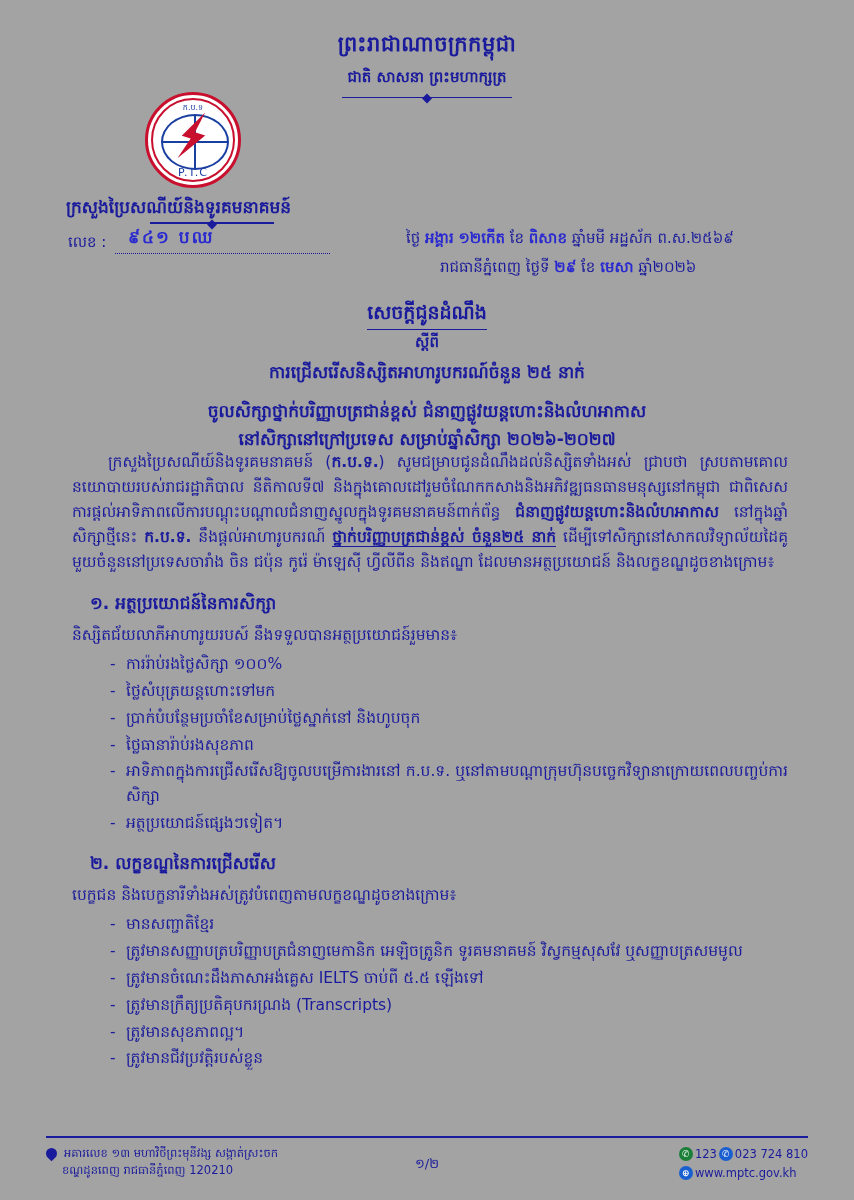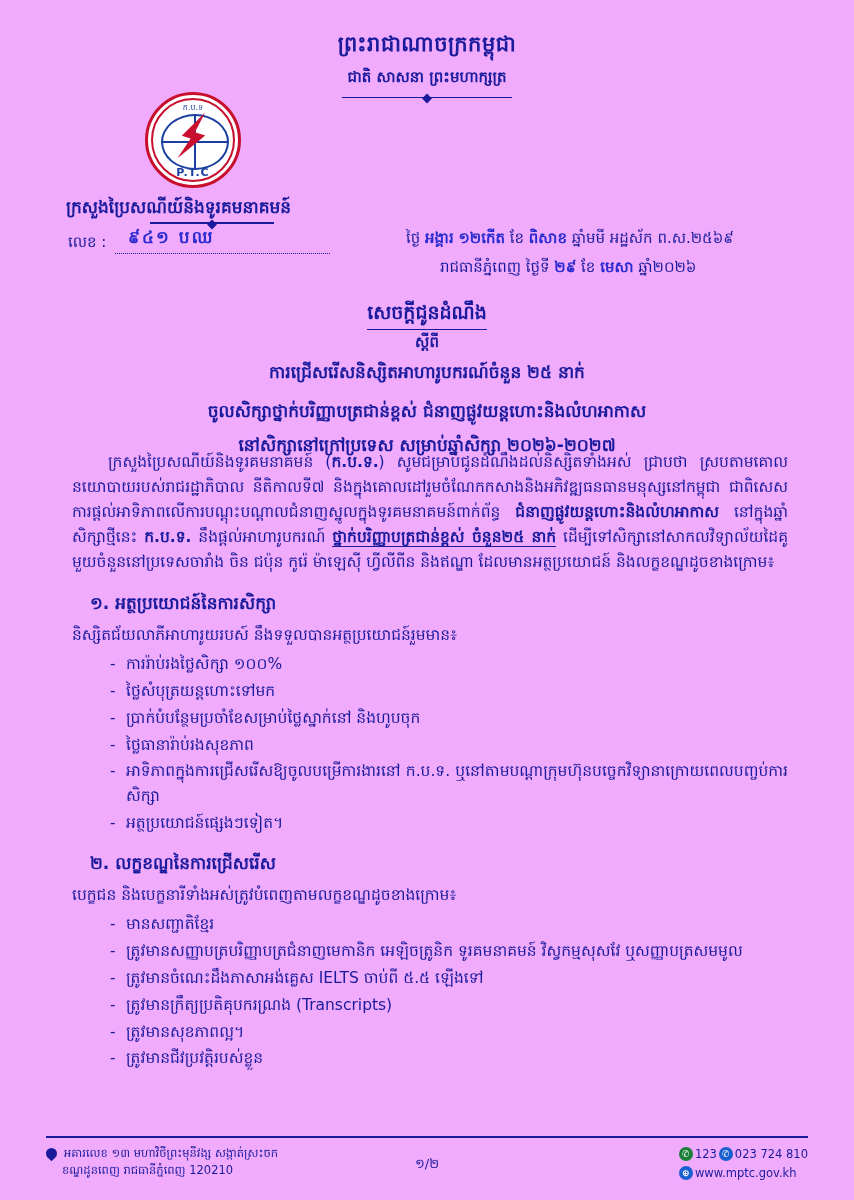--- a/index.html
+++ b/index.html
@@ -6,21 +6,21 @@
   body{
     width:854px;
     background:#ffffff;
     font-family:"DejaVu Sans","Liberation Sans",sans-serif;
     color:#1b1b8f;
   }
   .page{
     position:relative;
     width:854px;
     height:1200px;
-    background:#f0abfc;
+    background:#a3a3a3;
     overflow:hidden;
   }
 
   
   .header{
     position:relative;
     padding-top:30px;
     text-align:center;
   }
   .kingdom{
@@ -106,21 +106,21 @@
     font-size:8px;
     color:#1a3fa0;
     font-weight:normal;
   }
   .logo .txt-bottom{
     position:absolute;
     bottom:9px;left:0;right:0;
     text-align:center;
     font-size:11px;
     color:#1a3fa0;
-    font-weight:bold;
+    font-weight:normal;
     letter-spacing:1px;
   }
 
   
   .ministry{
     position:absolute;
     left:66px;top:196px;
     font-size:17px;
     font-weight:bold;
     color:#1a1a9c;
@@ -186,21 +186,21 @@
   .title-block{
     position:absolute;
     left:0;right:0;top:300px;
     text-align:center;
     color:#1a1a9c;
   }
   .t1{ font-size:19px; font-weight:bold; }
   .t2{ font-size:15px; font-weight:bold; margin-top:2px;}
   .t3{ font-size:17px; font-weight:bold; margin-top:7px;}
   .t4{ font-size:17px; font-weight:bold; margin-top:14px;}
-  .t5{ font-size:17px; font-weight:bold; margin-top:9px;}
+  .t5{ font-size:17px; font-weight:bold; margin-top:3px;}
   .t-underline{
     display:inline-block;
     border-bottom:1.5px solid #1a1a9c;
     padding-bottom:1px;
   }
 
   
   .body{
     position:absolute;
     left:72px;right:66px;top:450px;

